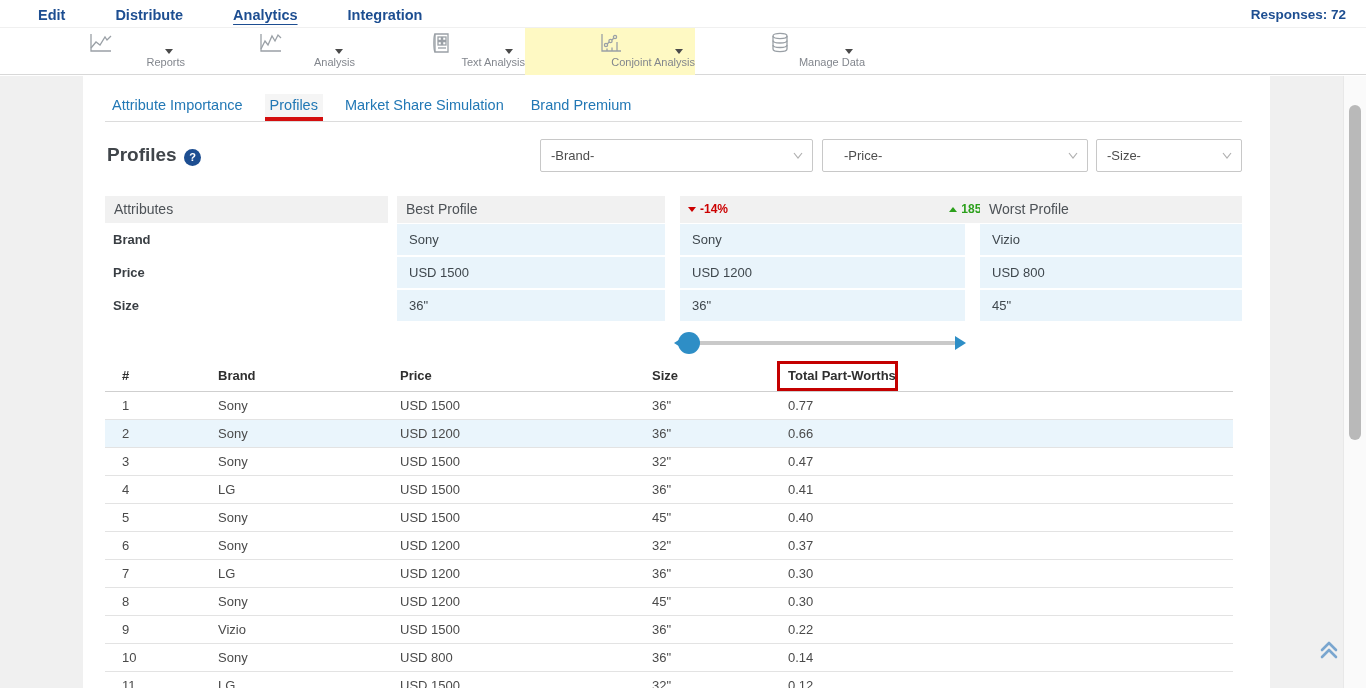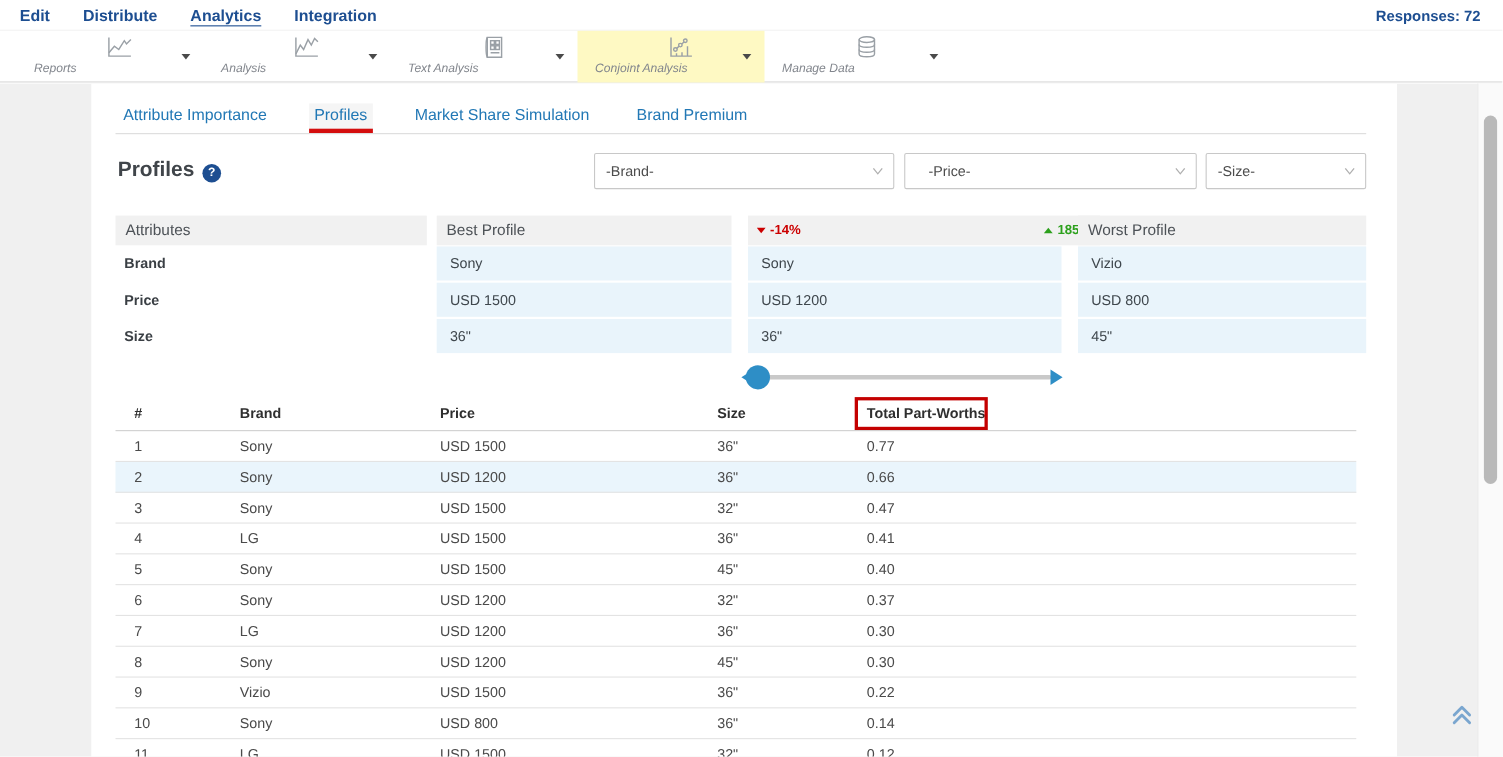--- a/index.html
+++ b/index.html
@@ -1,40 +1,40 @@
 <!DOCTYPE html>
 <html><head>
 <meta charset="utf-8">
 <style>
   * { box-sizing: border-box; margin: 0; padding: 0; }
   html,body { width:1366px; height:688px; overflow:hidden; }
   body { font-family:"Liberation Sans",sans-serif; background:#fff; position:relative; }
 
   
   .topnav { height:28px; display:flex; align-items:center; padding:2px 20px 0 18px; background:#fff; border-bottom:1px solid #f0f0f0; }
-  .navitem { font-size:14.5px; font-weight:700; color:#1d4e91; margin-right:30px; cursor:pointer; }
+  .navitem { font-size:14.5px; font-weight:700; color:#1d4e91; margin-right:30px; cursor:pointer;margin-left:20px; }
   .navitem.active { text-decoration:underline; text-underline-offset:4px; }
   .responses { margin-left:auto; font-size:13.5px; font-weight:700; color:#1d4e91; }
 
   
   .toolbar { position:relative; height:47px; background:#fff; border-bottom:1px solid #d8d8d8; }
   .titem { position:absolute; top:0; height:47px; width:170px; cursor:pointer; }
   .titem.selected { background:#fef9c3; }
-  .tinner { position:absolute; left:16px; right:0; top:4px; text-align:left;font-style:italic; }
+  .tinner { position:absolute; left:0; right:0; top:4px; text-align:right; }
   .tinner svg { display:block; margin:0 auto; }
   .tlabel { font-size:11px; color:#82868d; margin-top:2px; }
   .caret { position:absolute; right:12px; top:21px; width:0; height:0;
            border-left:4.5px solid transparent; border-right:4.5px solid transparent; border-top:5px solid #4a4a4a; }
 
   
   .page { position:absolute; left:0; top:76px; width:1366px; height:612px; background:#f0f0f0; overflow:hidden; }
   .panel { position:absolute; left:83px; top:0; width:1187px; height:612px; background:#fff; }
 
   
-  .subtabs { position:absolute; left:107px; top:18px; display:flex; gap:33px; }
+  .subtabs { position:absolute; left:107px; top:18px; display:flex; gap:17px; }
   .subtab { font-size:14.5px; color:#2278b5; padding:3px 5px 6px 5px; position:relative; cursor:pointer; white-space:nowrap; }
   .subtab.active { background:#f5f5f5; }
   .subtab.active .redbar { position:absolute; left:0; right:0; bottom:-2px; height:4px; background:#d40e0e; }
   .tabdivider { position:absolute; left:105px; top:45px; width:1137px; height:1px; background:#dcdcdc; }
 
   
   .pagetitle { position:absolute; left:107px; top:68px; font-size:19px; font-weight:700; color:#40454a; }
   .help { position:absolute; left:184px; top:73px; width:17px; height:17px; border-radius:50%; background:#1d4e91;
           color:#fff; font-size:11px; font-weight:700; text-align:center; line-height:17px; cursor:pointer; }
 

